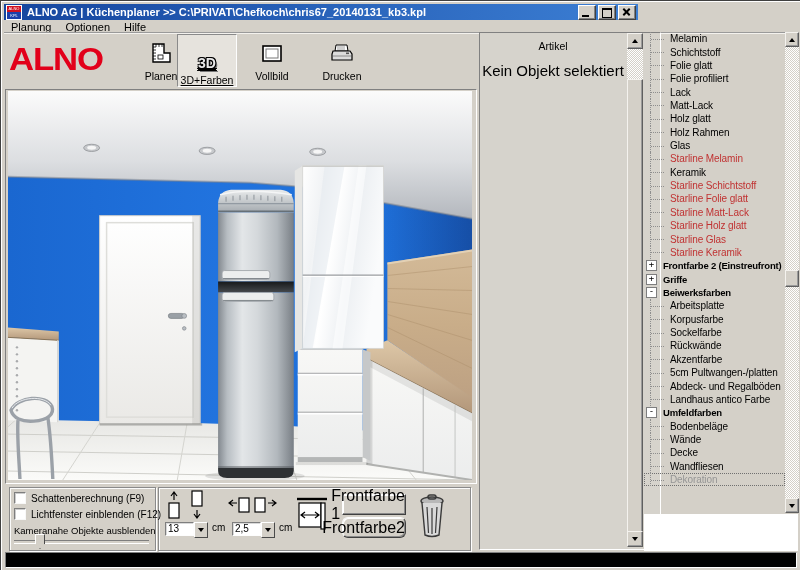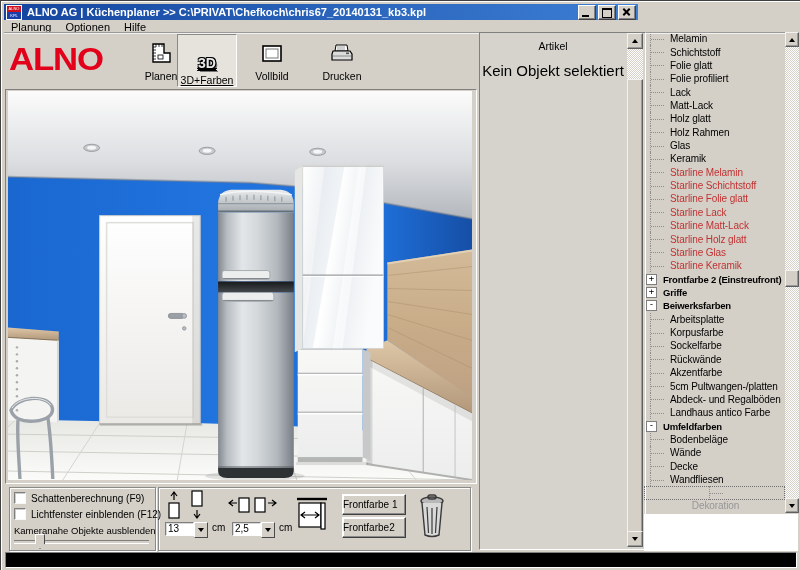--- a/index.html
+++ b/index.html
@@ -56,47 +56,47 @@
     clip-path:polygon(0 0,100% 0,100% 62%,50% 100%,0 62%);}
   .combo{position:absolute;display:flex;align-items:flex-start;font-size:10px;}
   .combo-val{width:23px;height:12px;background:#fff;border:1px solid;border-color:#7e7e7e #fdfdfd #fdfdfd #7e7e7e;
     box-shadow:inset 1px 1px 0 rgba(0,0,0,.15);padding:0 2px;line-height:12px;}
   .combo-btn{width:12px;height:14px;background:#d4d0c8;border:1px solid;border-color:#fff #4a4a4a #4a4a4a #fff;
     display:flex;align-items:center;justify-content:center;}
   .combo-unit{margin-left:4px;}
   .tri-dn{width:0;height:0;border-left:3px solid transparent;border-right:3px solid transparent;border-top:4px solid #000;}
   .tri-up{width:0;height:0;border-left:3px solid transparent;border-right:3px solid transparent;border-bottom:4px solid #000;}
   .btn3d{position:absolute;background:#d4d0c8;border:1px solid;border-color:#fdfdfd #404040 #404040 #fdfdfd;
-    box-shadow:inset -1px -1px 0 #8a8a8a,inset 1px 1px 0 #fff;font-size:10px;display:flex;align-items:center;justify-content:flex-start;}
+    box-shadow:inset -1px -1px 0 #8a8a8a,inset 1px 1px 0 #fff;font-size:16px;display:flex;align-items:center;justify-content:flex-end;}
   #front1{left:341px;top:493px;width:62px;height:19px;}
-  #front2{left:341px;top:516px;width:62px;height:19px;}
+  #front2{left:341px;top:516px;width:62px;height:19px;border-radius:6px;}
   
   #artikel{left:478px;top:31px;width:165px;height:516px;background:#d6d3cc;
-    border:1px solid;border-color:#808080 #fff #fff #808080;}
+    border:1px solid;border-color:#808080 #fff #fff #808080;padding-left:15px;}
   #artikel .ptitle{position:absolute;top:7px;left:0;width:146px;text-align:center;font-size:10.5px;}
   #artikel .pstatus{position:absolute;top:29px;left:0;width:146px;text-align:center;font-size:15px;}
   .sb{position:absolute;background:#fff;
     background-image:linear-gradient(45deg,#d4d0c8 25%,transparent 25%,transparent 75%,#d4d0c8 75%),
                      linear-gradient(45deg,#d4d0c8 25%,transparent 25%,transparent 75%,#d4d0c8 75%);
     background-size:2px 2px;background-position:0 0,1px 1px;}
   .sbtn,.sthumb{position:absolute;background:#d4d0c8;border:1px solid;border-color:#f4f2ee #5f5f5f #5f5f5f #f4f2ee;
     box-shadow:inset -1px -1px 0 #9a9a9a;display:flex;align-items:center;justify-content:center;}
   
   #treelist{left:643px;top:31px;width:141px;height:482px;overflow:hidden;}
   .trow{height:13.36px;display:flex;align-items:center;font-size:10px;letter-spacing:-0.1px;white-space:nowrap;color:#000;}
   .tbox{width:9px;height:9px;margin-left:2px;margin-right:4px;border:1px solid #7e7e7e;background:#fff;
     font-size:9px;line-height:7px;text-align:center;flex:none;font-family:"DejaVu Sans Mono",monospace;}
   .wire{width:18px;height:13.36px;position:relative;flex:none;margin-left:6px;}
   .wire::before{content:"";position:absolute;left:0;top:0;bottom:0;border-left:1px dotted #8e8e8e;}
   .wire::after{content:"";position:absolute;left:1px;top:50%;width:13px;border-top:1px dotted #8e8e8e;}
   .tlbl{margin-left:2px;}
   .tbold{font-weight:bold;font-size:9.5px;letter-spacing:-0.2px;}
   .tred{color:#c03232;}
   .tgray{color:#969696;}
-  .tfocus{outline:1px dotted #707070;outline-offset:-1px;flex-direction:column;}
+  .tfocus{outline:1px dotted #707070;outline-offset:-1px;}
   #treewhite{left:643px;top:513px;width:154px;height:37px;background:#fff;}
   
   #statusbar{left:4px;top:551px;width:790px;height:14px;background:#000;
     border:1px solid;border-color:#808080 #fff #fff #808080;}
 </style>
 </head>
 <body>
 
 <div id="win">
 
@@ -507,37 +507,33 @@
       <div class="trow">
         <span class="wire"></span>
         <span class="tlbl">Holz Rahmen</span>
       </div>
       <div class="trow">
         <span class="wire"></span>
         <span class="tlbl">Glas</span>
       </div>
       <div class="trow">
         <span class="wire"></span>
+        <span class="tlbl tred">Starline Melamin</span>
+      </div>
+      <div class="trow">
+        <span class="wire"></span>
         <span class="tlbl">Keramik</span>
       </div>
       <div class="trow">
         <span class="wire"></span>
-        <span class="tlbl tred">Starline Melamin</span>
-      </div>
-      <div class="trow">
-        <span class="wire"></span>
         <span class="tlbl tred">Starline Schichtstoff</span>
       </div>
       <div class="trow">
         <span class="wire"></span>
         <span class="tlbl tred">Starline Folie glatt</span>
-      </div>
-      <div class="trow">
-        <span class="wire"></span>
-        <span class="tlbl tred">Starline Lack</span>
       </div>
       <div class="trow">
         <span class="wire"></span>
         <span class="tlbl tred">Starline Matt-Lack</span>
       </div>
       <div class="trow">
         <span class="wire"></span>
         <span class="tlbl tred">Starline Holz glatt</span>
       </div>
       <div class="trow">

